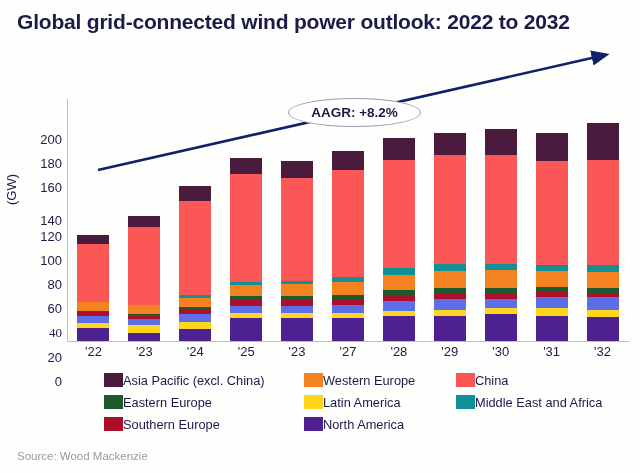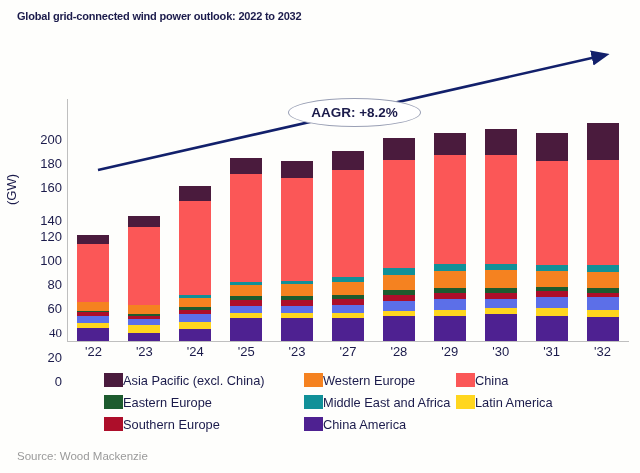--- a/index.html
+++ b/index.html
@@ -5,21 +5,21 @@
   html,body{margin:0;padding:0;}
   body{
     width:640px;height:473px;
     background:#FEFEFC;
     font-family:"Liberation Sans", sans-serif;
     overflow:hidden;
     position:relative;
   }
   #chart-title{
     position:absolute;left:17px;top:10px;
-    font-size:11px;font-weight:bold;color:#1B1B4B;
+    font-size:21px;font-weight:bold;color:#1B1B4B;
     letter-spacing:-0.2px;white-space:nowrap;
   }
   #axis-line-y{
     position:absolute;left:67px;top:99px;width:1px;height:243px;background:#BFBFBF;
   }
   #axis-line-x{
     position:absolute;left:67px;top:341px;width:562px;height:1px;background:#BFBFBF;
   }
   .ytick{
     position:absolute;right:0;width:42px;text-align:right;
@@ -275,30 +275,30 @@
     </div>
     <div class="legend-item">
       <span class="legend-swatch" style="background: rgb(251, 87, 87);"></span>
       <span class="legend-label">China</span>
     </div>
     <div class="legend-item">
       <span class="legend-swatch" style="background: rgb(29, 91, 46);"></span>
       <span class="legend-label">Eastern Europe</span>
     </div>
     <div class="legend-item">
+      <span class="legend-swatch" style="background: rgb(255, 214, 30);"></span>
+      <span class="legend-label">Latin America</span>
+    </div>
+    <div class="legend-item">
       <span class="legend-swatch" style="background: rgb(17, 144, 152);"></span>
       <span class="legend-label">Middle East and Africa</span>
     </div>
     <div class="legend-item">
-      <span class="legend-swatch" style="background: rgb(255, 214, 30);"></span>
-      <span class="legend-label">Latin America</span>
-    </div>
-    <div class="legend-item">
       <span class="legend-swatch" style="background: rgb(173, 14, 42);"></span>
       <span class="legend-label">Southern Europe</span>
     </div>
     <div class="legend-item">
       <span class="legend-swatch" style="background: rgb(78, 33, 145);"></span>
-      <span class="legend-label">China America</span>
+      <span class="legend-label">North America</span>
     </div>
   </div>
 
 <div id="source">Source: Wood Mackenzie</div>
 
 </body></html>

